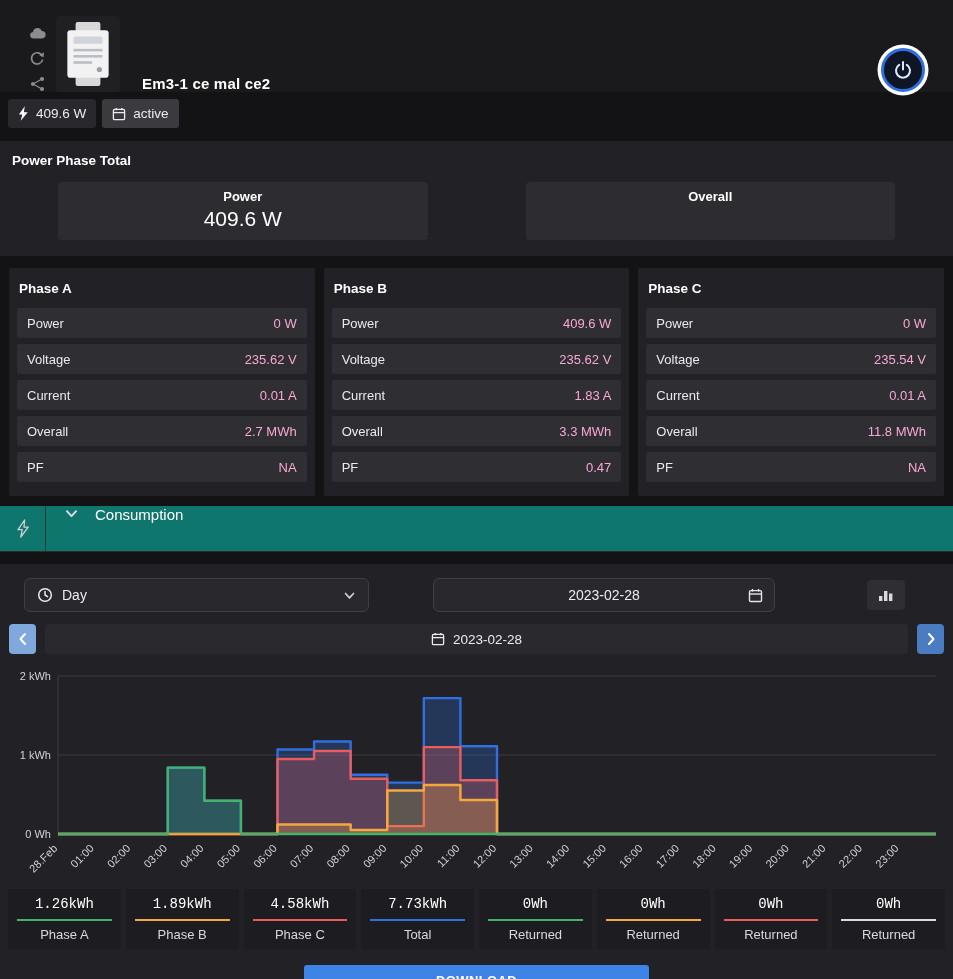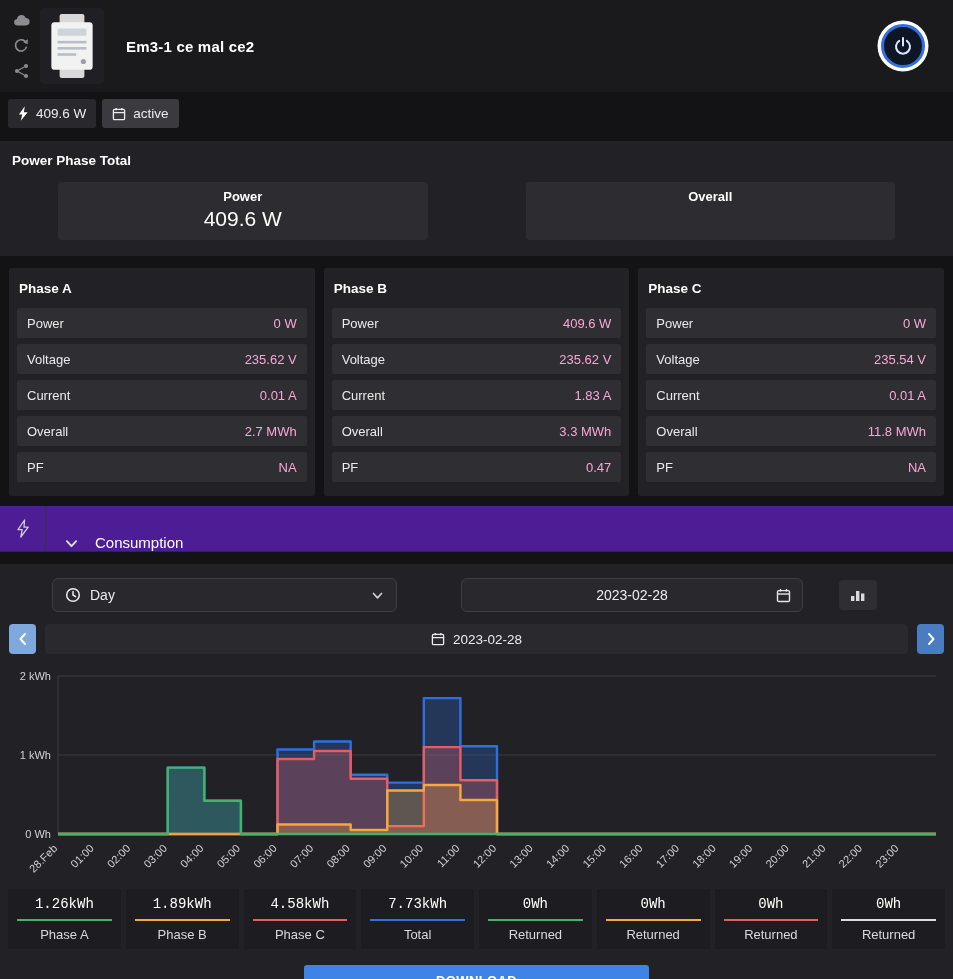--- a/index.html
+++ b/index.html
@@ -1,21 +1,21 @@
 <!DOCTYPE html>
 <html><head>
 <meta charset="utf-8">
 <style>
   *{margin:0;padding:0;box-sizing:border-box;}
   html,body{background:#131315;}
   body{width:953px;height:979px;font-family:"Liberation Sans",sans-serif;color:#fff;overflow:hidden;}
   .app{width:953px;height:979px;}
 
   
-  .topbar{height:92px;background:#1a1a1d;display:flex;align-items:center;padding:0 28px 0 8px;}
+  .topbar{height:92px;background:#1a1a1d;display:flex;align-items:flex-end;padding:0 28px 0 24px;}
   .side-icons{display:flex;flex-direction:column;gap:10px;color:#8b8b90;width:26px;align-items:center;}
   .icn{display:flex;}
   .device-thumb{width:64px;height:76px;margin-left:6px;background:#202024;border-radius:4px;display:flex;align-items:center;justify-content:center;overflow:hidden;}
   .device-title{margin-left:22px;font-size:15px;font-weight:bold;letter-spacing:.2px;}
   .power-btn{margin-left:auto;width:44px;height:44px;border-radius:50%;background:#0e1524;border:3px solid #2f6fe0;box-shadow:0 0 0 3.5px #ffffff;display:flex;align-items:center;justify-content:center;cursor:pointer;}
 
   
   .badges{display:flex;gap:6px;padding:7px 8px;}
   .badge{display:flex;align-items:center;gap:7px;background:#29292d;border-radius:3px;padding:0 10px;height:29px;font-size:13.5px;color:#ececef;}
   .badge.light{background:#3a3a3f;}
@@ -30,28 +30,28 @@
   .tc-value{font-size:21px;margin-top:3px;font-weight:400;}
 
   
   .phases{display:flex;gap:9px;padding:12px 9px 0;}
   .phase-card{flex:1;background:#222226;padding:8px;border-radius:2px;}
   .phase-title{font-size:13.5px;font-weight:bold;padding:5px 2px 12px;}
   .phase-row{display:flex;justify-content:space-between;align-items:center;background:#2e2e33;margin-bottom:6px;padding:0 10px;height:30px;font-size:13px;border-radius:2px;color:#eaeaec;}
   .phase-row .pr-value{color:#f9a8d4;margin-left:20px;}
 
   
-  .collapse-bar{margin-top:10px;height:46px;background:#4c1d95;display:flex;align-items:flex-end;border-bottom:1px solid #2c2c30;cursor:pointer;}
+  .collapse-bar{margin-top:10px;height:46px;background:#0f766e;display:flex;align-items:flex-start;border-bottom:1px solid #2c2c30;cursor:pointer;}
   .collapse-icn{width:46px;align-self:stretch;display:flex;align-items:center;justify-content:center;border-right:1px solid #34343a;color:#cfcfd4;}
   .collapse-chev{margin-left:18px;color:#dcdce0;display:flex;}
   .collapse-title{margin-left:16px;font-size:15px;}
 
   
   .consumption{margin-top:12px;padding:14px 0 16px;}
-  .controls{display:flex;align-items:center;padding:0 52px;}
+  .controls{display:flex;align-items:center;padding:0 24px;}
   .ctl{height:34px;background:#28282d;border:1px solid #3e3e44;border-radius:6px;display:flex;align-items:center;font-size:14px;color:#ececef;cursor:pointer;}
   .period-select{width:345px;padding:0 12px;gap:9px;}
   .period-select .chev{margin-left:auto;display:flex;color:#cfcfd4;}
   .date-input{width:342px;margin-left:64px;position:relative;justify-content:center;}
   .date-input .cal{position:absolute;right:11px;top:9px;display:flex;color:#e6e6ea;}
   .hist-btn{margin-left:auto;margin-right:24px;width:38px;height:30px;background:#2e2e33;border:none;border-radius:4px;display:flex;align-items:center;justify-content:center;cursor:pointer;}
   .navrow{display:flex;gap:9px;margin:12px 9px 0;height:30px;}
   .nav-btn{width:27px;border:none;border-radius:4px;display:flex;align-items:center;justify-content:center;cursor:pointer;}
   .nav-prev{background:#7fa9dd;}
   .nav-next{background:#4a7cc2;}

